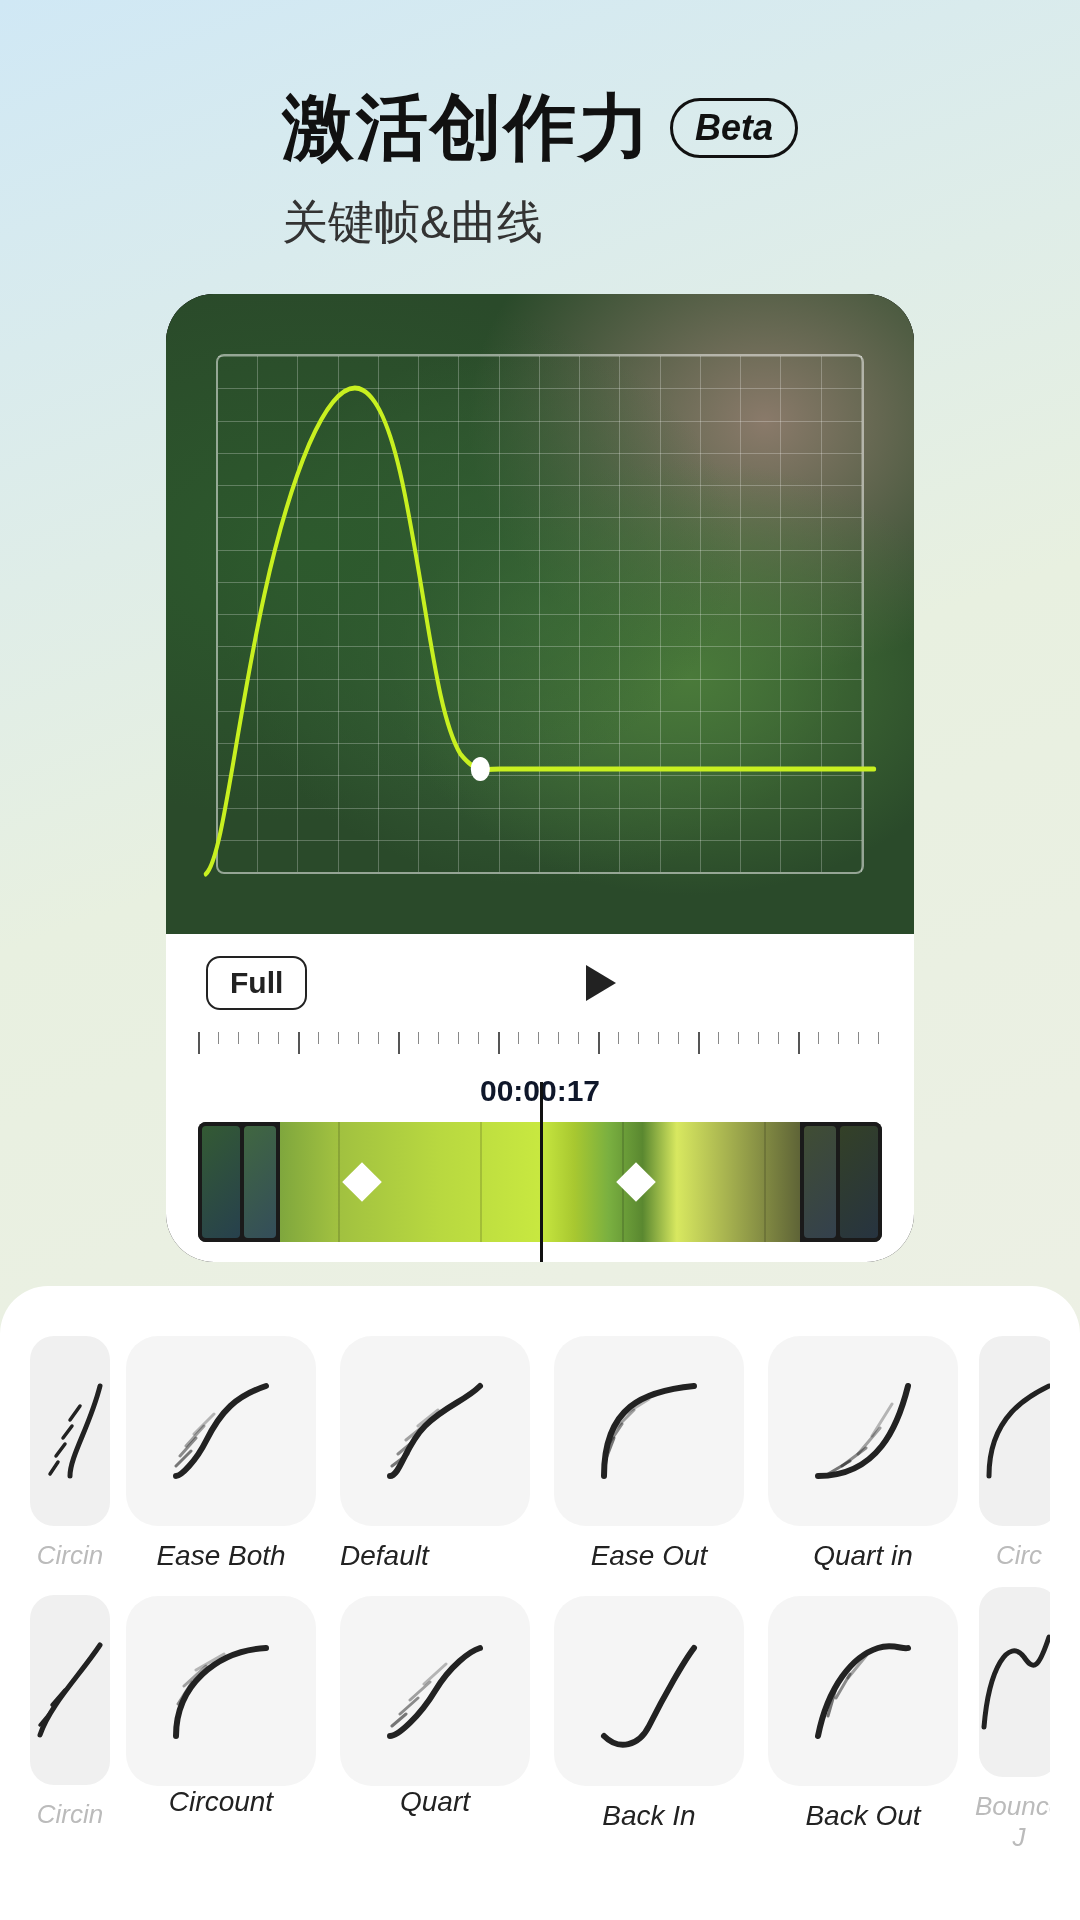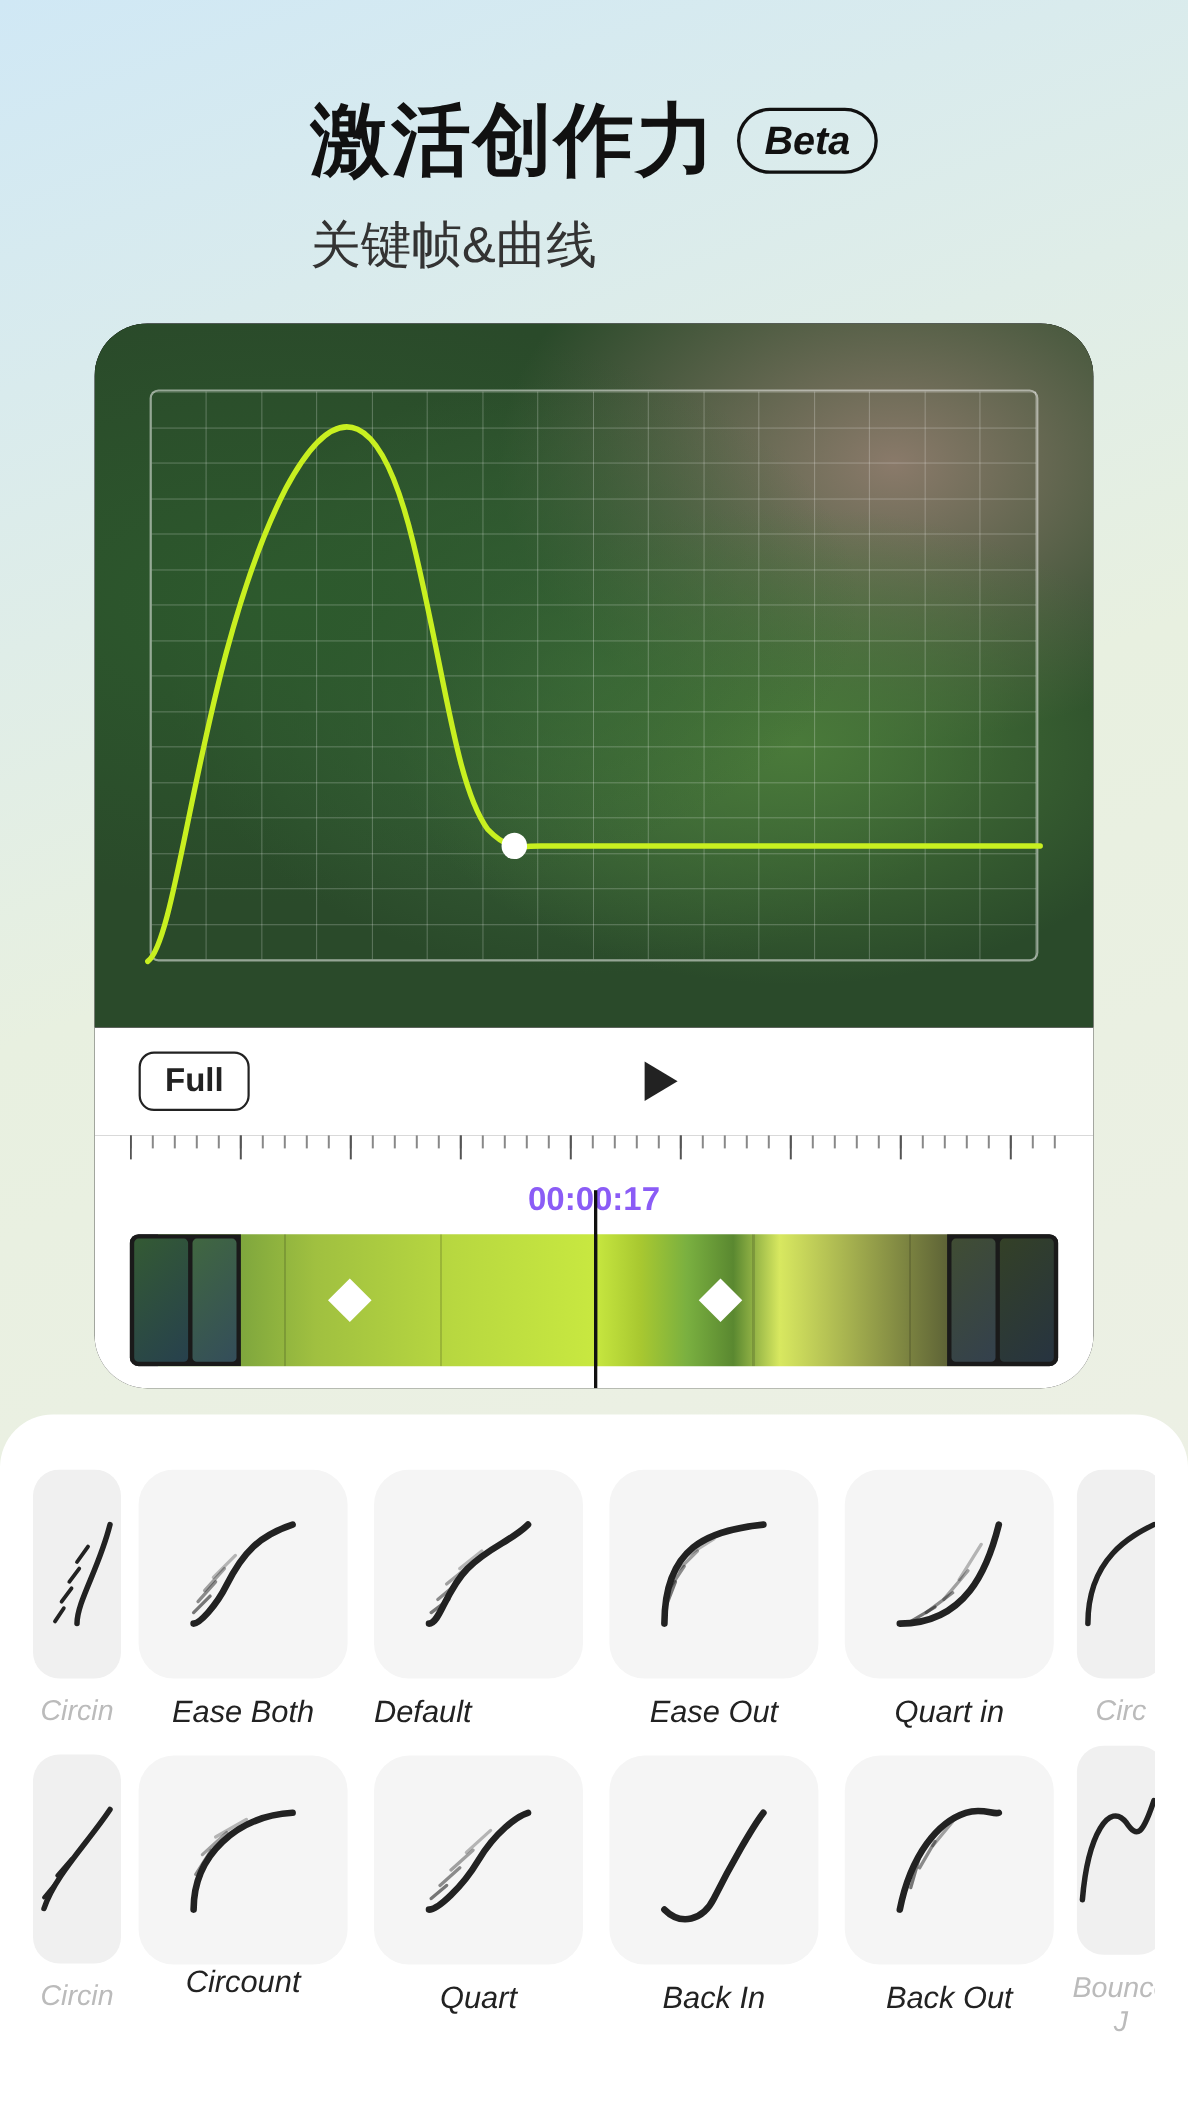--- a/index.html
+++ b/index.html
@@ -53,21 +53,21 @@
     }
 
     .header-subtitle {
       font-size: 46px;
       color: #333;
       font-weight: 500;
     }
 
     
     .video-card {
-      width: 908px;
+      width: 748px;
       background: #111;
       border-radius: 48px;
       overflow: hidden;
       margin-bottom: 0;
     }
 
     .video-area {
       width: 100%;
       height: 640px;
       position: relative;
@@ -248,21 +248,21 @@
       <div class="ruler">
         <div style="display:flex; width:100%; align-items:flex-start;">
 
           <div style="width:100%; height:30px; background-image: repeating-linear-gradient(90deg, #888 0px, #888 1.5px, transparent 1.5px, transparent 20px); background-size: 20px 12px; background-repeat: repeat-x; background-position: 0 0; position:relative;">
 
             <div style="position:absolute; top:0; left:0; width:100%; height:100%; background-image: repeating-linear-gradient(90deg, #555 0px, #555 2px, transparent 2px, transparent 100px); background-size: 100px 22px; background-repeat: repeat-x;"></div>
           </div>
         </div>
       </div>
 
-      <div style="text-align:center; font-size:30px; font-weight:600; color:#8b5cf6; padding: 6px 0 14px;">00:00:17</div>
+      <div style="text-align:center; font-size:30px; font-weight:600; color:#0f172a; padding: 6px 0 14px;">00:00:17</div>
 
       <div class="playhead-container">
         <div class="filmstrip">
 
           <div style="position:absolute; left:0; top:0; width:12%; height:100%; background:#1a1a1a; display:flex; align-items:center; gap:4px; padding:4px;">
             <div style="width:60px; height:100%; background:linear-gradient(135deg,#3a6a3a,#2a4a5a); border-radius:4px; opacity:0.8;"></div>
             <div style="width:50px; height:100%; background:linear-gradient(135deg,#4a7a4a,#3a5a6a); border-radius:4px; opacity:0.8;"></div>
           </div>
 
           <div style="position:absolute; right:0; top:0; width:12%; height:100%; background:#1a1a1a; display:flex; align-items:center; gap:4px; padding:4px;">
@@ -376,21 +376,21 @@
               <path d="M 20 110 C 20 60, 60 25, 110 22" fill="none" stroke="#222" stroke-width="6" stroke-linecap="round"></path>
               <line x1="20" y1="96" x2="28" y2="72" stroke="#222" stroke-width="3" stroke-linecap="round" opacity="0.6"></line>
               <line x1="22" y1="78" x2="36" y2="56" stroke="#222" stroke-width="3" stroke-linecap="round" opacity="0.5"></line>
               <line x1="28" y1="60" x2="50" y2="40" stroke="#222" stroke-width="3" stroke-linecap="round" opacity="0.4"></line>
               <line x1="40" y1="44" x2="68" y2="28" stroke="#222" stroke-width="3" stroke-linecap="round" opacity="0.3"></line>
             </svg>
           </div>
           <span style="font-size:28px; font-style:italic; font-weight:500; color:#222;">Circount</span>
         </div>
 
-        <div style="display:flex; flex-direction:column; align-items:center; gap:14px;">
+        <div style="display:flex; flex-direction:column; align-items:center; ">
           <div style="width:190px; height:190px; background:#f5f5f5; border-radius:32px; display:flex; align-items:center; justify-content:center;">
             <svg viewBox="0 0 130 130" width="130" height="130">
 
               <path d="M 20 110 C 28 110, 50 90, 65 65 C 80 40, 100 25, 110 22" fill="none" stroke="#222" stroke-width="6" stroke-linecap="round"></path>
               <line x1="22" y1="100" x2="36" y2="88" stroke="#222" stroke-width="3" stroke-linecap="round" opacity="0.6"></line>
               <line x1="30" y1="88" x2="48" y2="72" stroke="#222" stroke-width="3" stroke-linecap="round" opacity="0.5"></line>
               <line x1="40" y1="74" x2="60" y2="56" stroke="#222" stroke-width="3" stroke-linecap="round" opacity="0.4"></line>
               <line x1="54" y1="58" x2="76" y2="38" stroke="#222" stroke-width="3" stroke-linecap="round" opacity="0.3"></line>
             </svg>
           </div>

